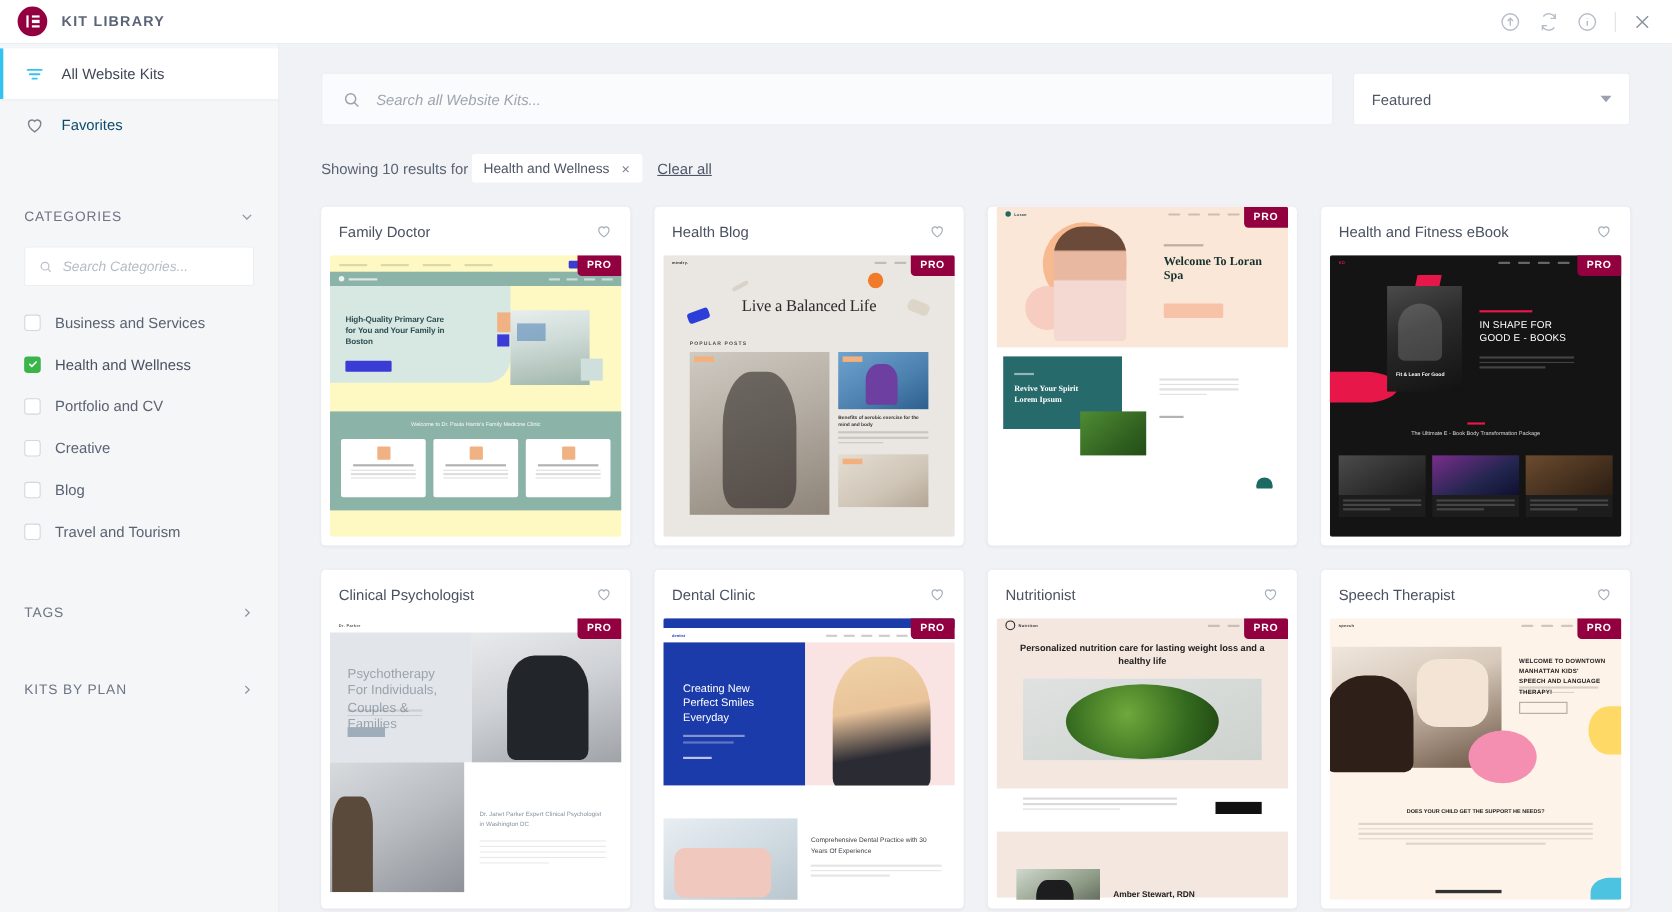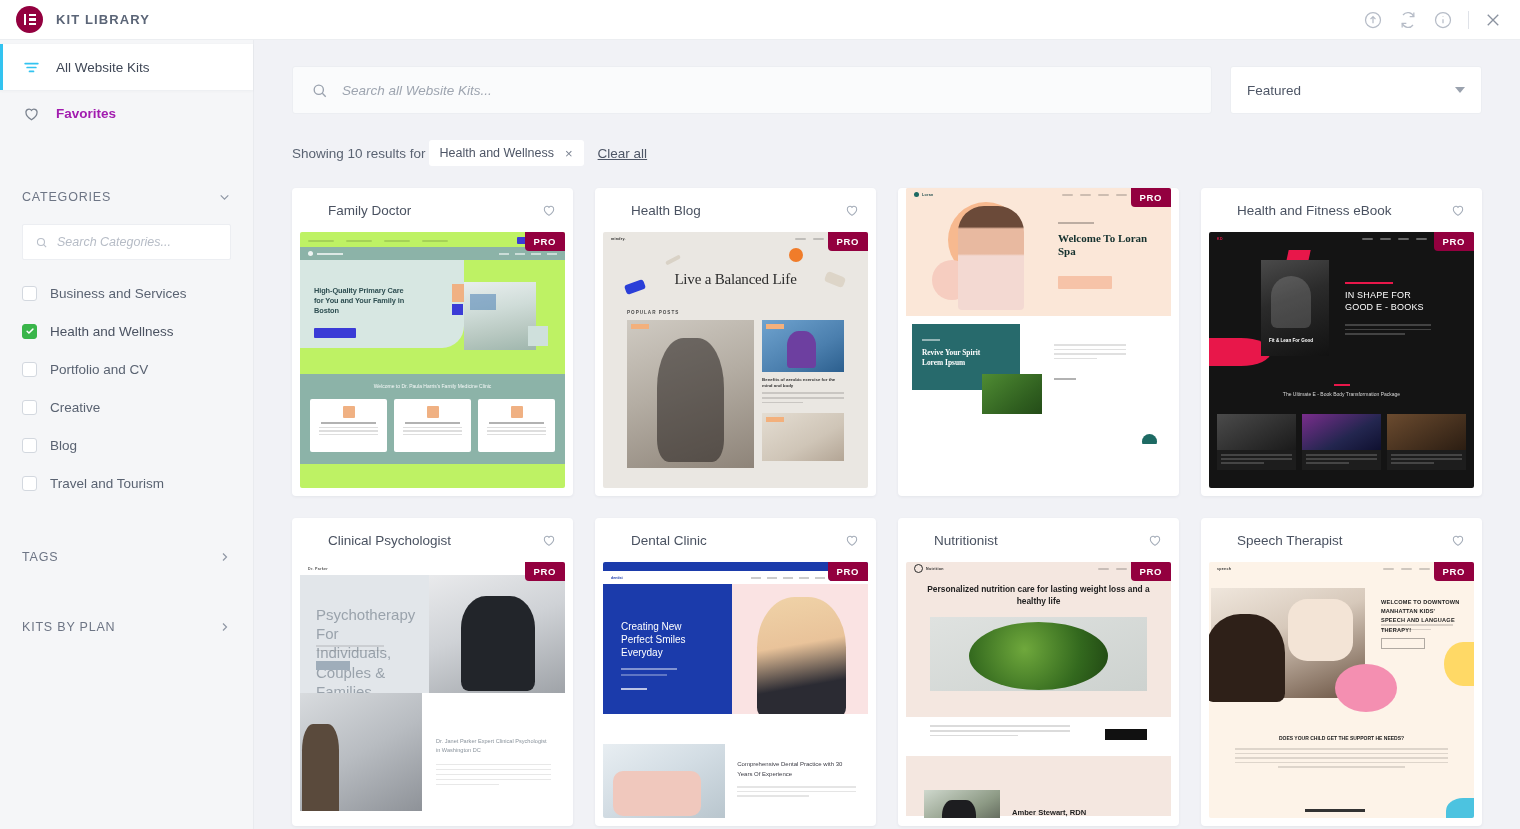--- a/index.html
+++ b/index.html
@@ -36,21 +36,21 @@
   .shell { display: flex; height: 789px; }
 
   
   .sidebar {
     width: 254px; flex: 0 0 254px; background: #f5f6f8;
     border-right: 1px solid #e9ebef; padding-top: 4px; position: relative;
   }
   .side-link {
     display: flex; align-items: center; gap: 15px;
     height: 46px; padding-left: 22px; cursor: pointer;
-    font-size: 13.5px; color: #a21caf; position: relative; font-weight: bold;
+    font-size: 13.5px; color: #0c4a6e; position: relative;
   }
   .side-link.active {
     background: #fff; color: #3f4756; font-weight: 500;
     box-shadow: 0 1px 3px rgba(60,70,90,.05);
   }
   .side-link.active::before {
     content: ""; position: absolute; left: 0; top: 0; bottom: 0;
     width: 3px; background: #33c3f0;
   }
   .side-ico { width: 19px; height: 19px; display: block; flex: 0 0 19px; }
@@ -130,21 +130,21 @@
   .grid {
     margin-top: 22px; display: grid; grid-template-columns: repeat(4, 1fr);
     gap: 22px;
   }
   .card {
     background: #fff; border-radius: 4px; overflow: hidden;
     box-shadow: 0 1px 3px rgba(60,70,90,.07);
   }
   .card-head {
     height: 44px; display: flex; align-items: center;
-    padding: 0 16px; gap: 26px; margin-left: 20px;
+    padding: 0 16px; gap: 26px;
   }
   .card-title {
     font-size: 13.5px; color: #4a5261; white-space: nowrap;
     overflow: hidden; text-overflow: ellipsis;
   }
   .heart { margin-left: auto; width: 16px; height: 16px; color: #a5adb9; cursor: pointer; flex:0 0 16px;}
 
   .thumb {
     position: relative; height: 256px; overflow: hidden;
     margin: 0 8px 8px; border-radius: 2px; background: #fff;
@@ -157,21 +157,21 @@
   .mini { position: absolute; inset: 0; font-size: 4px; }
 
   
   .m-nav { display: flex; align-items: center; height: 13px; padding: 0 8px; gap: 6px; }
   .m-nav .lg { font-size: 3.6px; font-weight: bold; letter-spacing: .3px; }
   .m-nav .lks { margin-left: auto; display: flex; gap: 7px; }
   .m-nav .lks i { display: block; width: 11px; height: 2px; border-radius: 1px; background: rgba(0,0,0,.18); }
   .ph { background: rgba(0,0,0,.13); border-radius: 1px; display: block; }
 
   
-  .fd { background: #bef264; }
+  .fd { background: #fef9c3; }
   .fd .topstrip { display:flex; gap:12px; padding:5px 8px 3px; align-items:center;}
   .fd .topstrip .ph { height: 2px; width: 26px; }
   .fd .topstrip .btn { margin-left:auto; width: 40px; height: 7px; background:#3b3bd6; border-radius:1px;}
   .fd .gnav { background: #8cb3a8; height: 13px; display:flex; align-items:center; padding: 0 8px; }
   .fd .gnav .dot { width:5px;height:5px;border-radius:50%;background:#fff;opacity:.85;}
   .fd .gnav .tx { margin-left:4px; width:26px;height:2px;background:rgba(255,255,255,.7);}
   .fd .gnav .lks { margin-left:auto; display:flex; gap:6px;}
   .fd .gnav .lks i { width:10px;height:2px;background:rgba(255,255,255,.55); display:block;}
   .fd .hero { position: relative; height: 92px; }
   .fd .heroBg { position:absolute; left:0; top:0; width:62%; height:88px; background:#d7e7e2; border-bottom-right-radius: 22px;}
@@ -272,21 +272,21 @@
   .eb .it:nth-child(2) .im{background:linear-gradient(150deg,#7a2d8c,#23264f 60%,#0f1030);}
   .eb .it:nth-child(3) .im{background:linear-gradient(150deg,#6b4b2f,#2b1d12);}
   .eb .it .tx{padding:4px;}
   .eb .it .tx i{display:block;height:1.5px;background:rgba(255,255,255,.18);margin-bottom:2.5px;}
 
   
   .cp { background:#fff; height:100%;}
   .cp .m-nav .lg { color:#555; }
   .cp .top{display:flex;height:118px;}
   .cp .left{flex:1;background:#e2e6ea;position:relative;}
-  .cp .left .h1{position:absolute;left:16px;top:30px;width:96px;font-size:15px;color:#9aa3ac;line-height:1.28;}
+  .cp .left .h1{position:absolute;left:16px;top:30px;width:96px;font-size:12px;color:#9aa3ac;line-height:1.28;}
   .cp .left .p{position:absolute;left:16px;top:70px;width:68px;}
   .cp .left .p i{display:block;height:1.6px;background:rgba(0,0,0,.1);margin-bottom:3px;}
   .cp .left .b{position:absolute;left:16px;top:86px;width:34px;height:9px;background:#9fadba;}
   .cp .right{flex:1.06;background:linear-gradient(160deg,#e9eaec 0%,#cfd2d6 45%,#9fa3a8 100%);position:relative;}
   .cp .right::after{content:"";position:absolute;left:24%;top:18%;width:54%;height:80%;background:#22252a;border-radius:34% 34% 10% 10%;}
   .cp .bottom{display:flex;height:118px;}
   .cp .bl{flex:1.06;background:linear-gradient(150deg,#d8dbde 0%,#b8bcc1 50%,#8e9298 100%);position:relative;}
   .cp .bl::after{content:"";position:absolute;left:2%;top:26%;width:30%;height:74%;background:#5a4a3c;border-radius:30% 30% 0 0;}
   .cp .br{flex:1;background:#fff;padding:44px 14px 0;}
   .cp .br .t{font-size:5.6px;color:#8a939c;line-height:1.6;margin-bottom:9px;}

